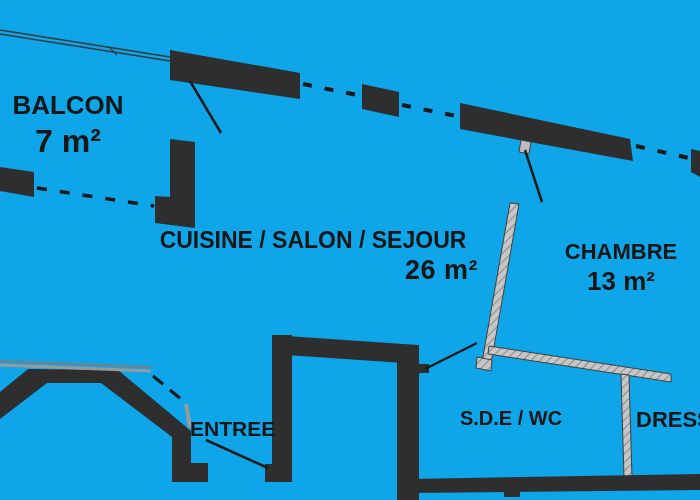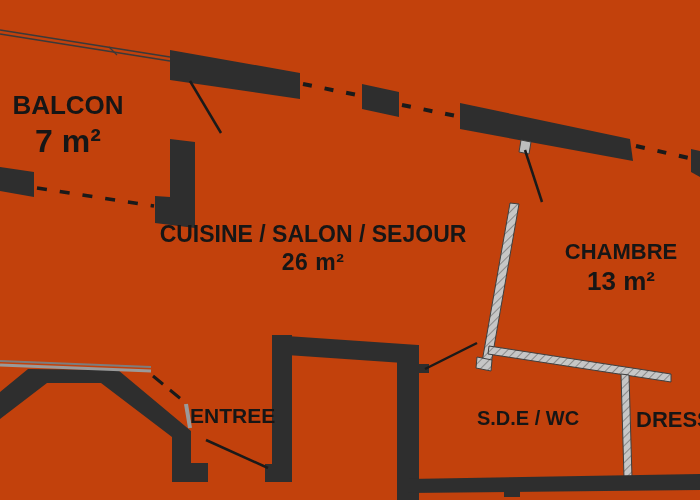--- a/index.html
+++ b/index.html
@@ -1,40 +1,40 @@
 <!DOCTYPE html>
 <html><head>
 <meta charset="utf-8">
 <style>
   html,body{margin:0;padding:0;background:#ffffff;}
   .plan{
     position:relative;
     width:700px;height:500px;
-    background:#c2410c;
+    background:#0ea5e9;
     overflow:hidden;
     font-family:"Liberation Sans", sans-serif;
   }
   .plan svg{position:absolute;left:0;top:0;}
   .label{
     position:absolute;
     font-weight:bold;
     color:#161616;
     text-align:center;
     line-height:1.22;
     white-space:nowrap;
   }
   .label .area{display:block;}
   .lbl-balcon{left:8px;top:90px;width:120px;font-size:26px;}
   .lbl-balcon .area{font-size:32px;}
-  .lbl-cuisine{left:148px;top:220px;width:330px;font-size:23px;}
-  .lbl-cuisine .area{font-size:23px;letter-spacing:.5px;}
+  .lbl-cuisine{left:148px;top:226px;width:330px;font-size:23px;}
+  .lbl-cuisine .area{font-size:27px;letter-spacing:.5px;text-align:right;}
   .lbl-chambre{left:554px;top:239px;width:134px;font-size:22px;text-align:center;}
   .lbl-chambre .area{font-size:26px;}
-  .lbl-entree{left:190px;top:403px;font-size:21px;text-align:left;}
-  .lbl-sde{left:465px;top:406px;width:126px;font-size:20px;}
+  .lbl-entree{left:190px;top:416px;font-size:21px;text-align:left;}
+  .lbl-sde{left:448px;top:406px;width:126px;font-size:20px;}
   .lbl-dress{left:636px;top:407px;font-size:22px;text-align:left;}
 </style>
 </head>
 <body>
 
 <div class="plan">
 
   <svg width="700" height="500" viewBox="0 0 700 500">
     <defs>
       <pattern id="hatch" width="6" height="6" patternUnits="userSpaceOnUse" patternTransform="rotate(45)">

